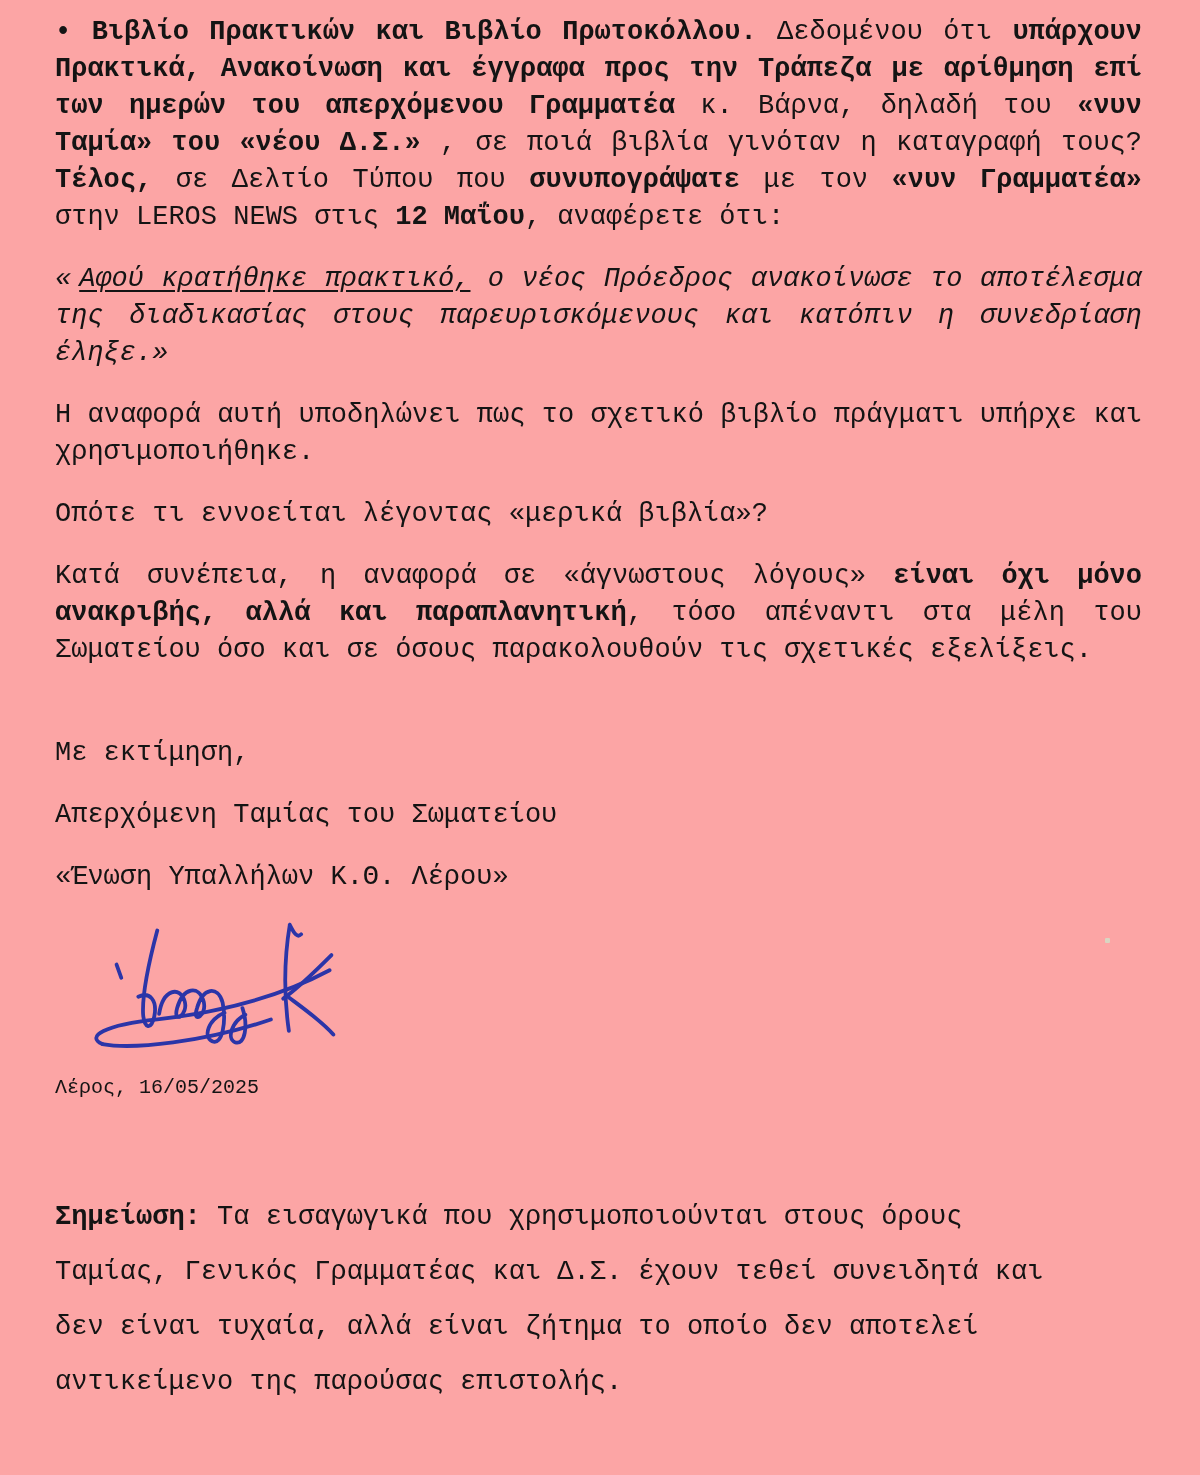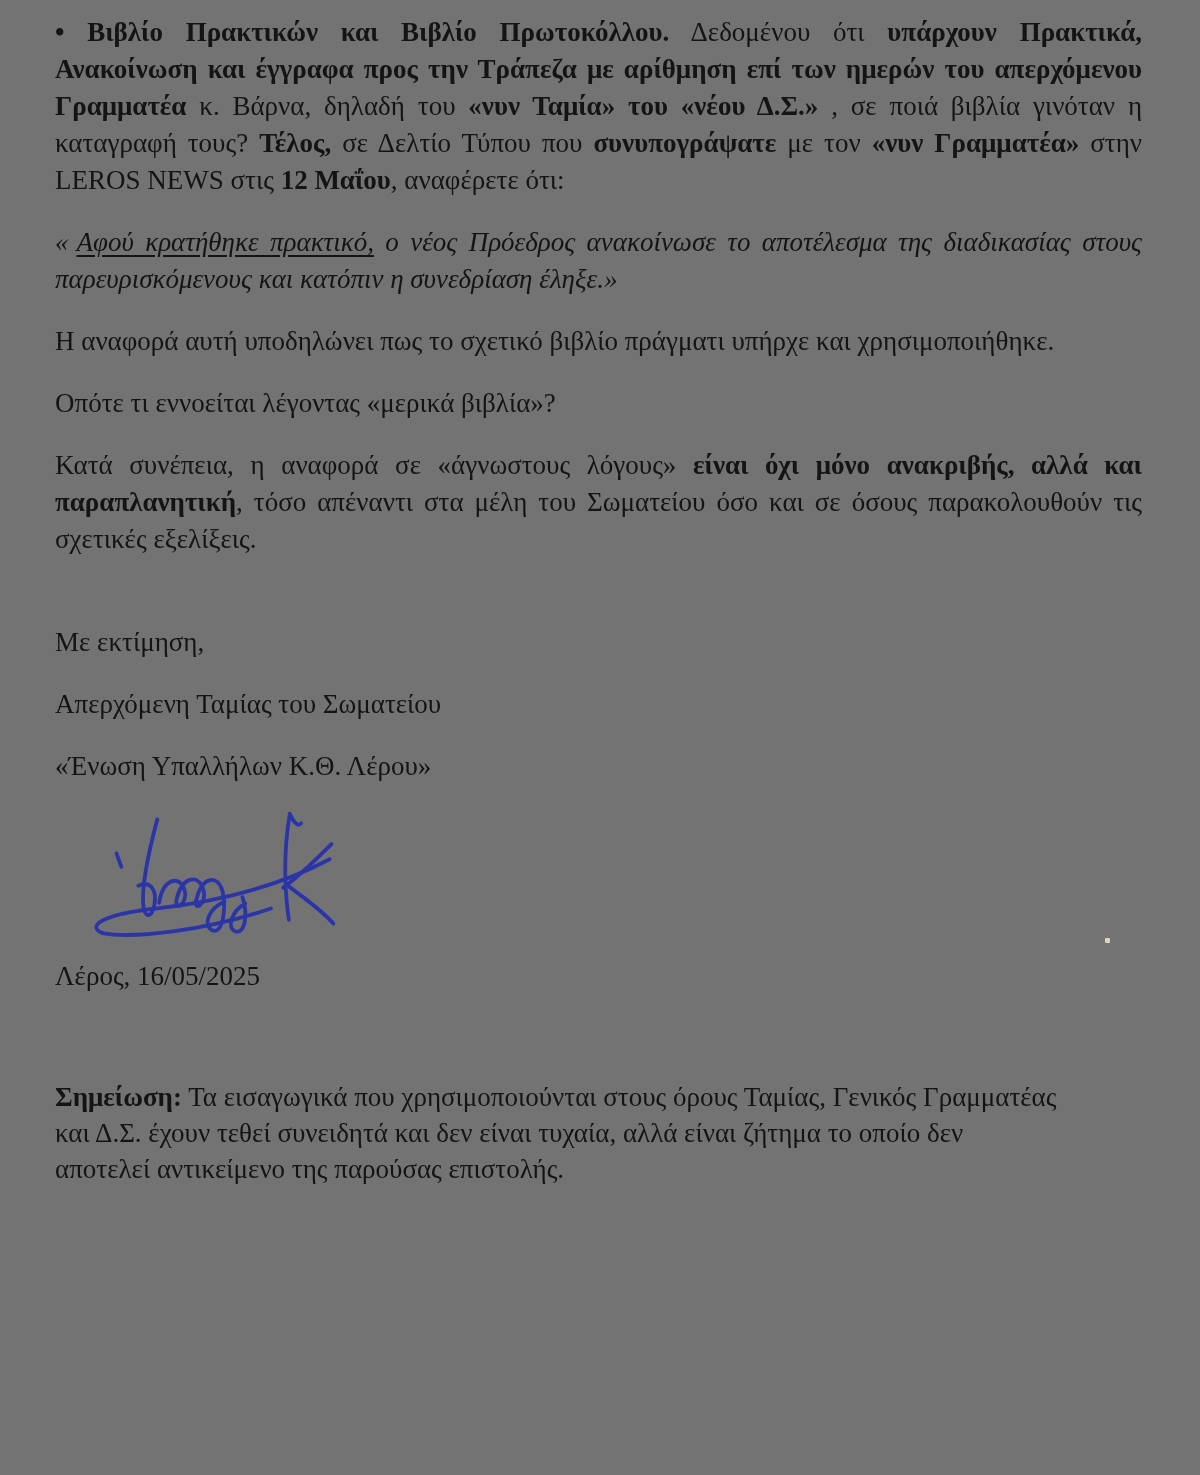--- a/index.html
+++ b/index.html
@@ -2,23 +2,23 @@
 <html><head>
 <meta charset="utf-8">
 <style>
   * { margin: 0; padding: 0; box-sizing: border-box; }
   html, body { background: #e8e8e8; }
   .page {
     position: relative;
     width: 1200px;
     height: 1475px;
     margin: 0 auto;
-    background: #737373;
+    background: #fca5a5;
     color: #141414;
-    font-family: Liberation Serif, serif;
+    font-family: Liberation Mono, monospace;
     overflow: hidden;
     padding: 14px 58px 8px 55px;
   }
   .para {
     font-size: 27px;
     line-height: 37px;
     text-align: justify;
     margin: 0 0 25px 0;
   }
   .para.quote { font-style: italic; }
@@ -32,29 +32,29 @@
     margin: 0 0 25px 0;
     text-align: left;
   }
   .signature-wrap {
     margin: 6px 0 2px 28px;
     width: 300px;
     height: 142px;
   }
   .signature-wrap svg { width: 100%; height: 100%; }
   .date-line {
-    font-size: 27px;
+    font-size: 20px;
     line-height: 37px;
     margin-top: 6px;
   }
   .footnote {
     margin-top: 84px;
     max-width: 1005px;
     font-size: 27px;
-    line-height: 36px;
+    line-height: 55px;
     text-align: left;
   }
   .speck {
     position: absolute;
     left: 1105px;
     top: 938px;
     width: 5px;
     height: 5px;
     background: #d9d5c2;
     border-radius: 1px;

